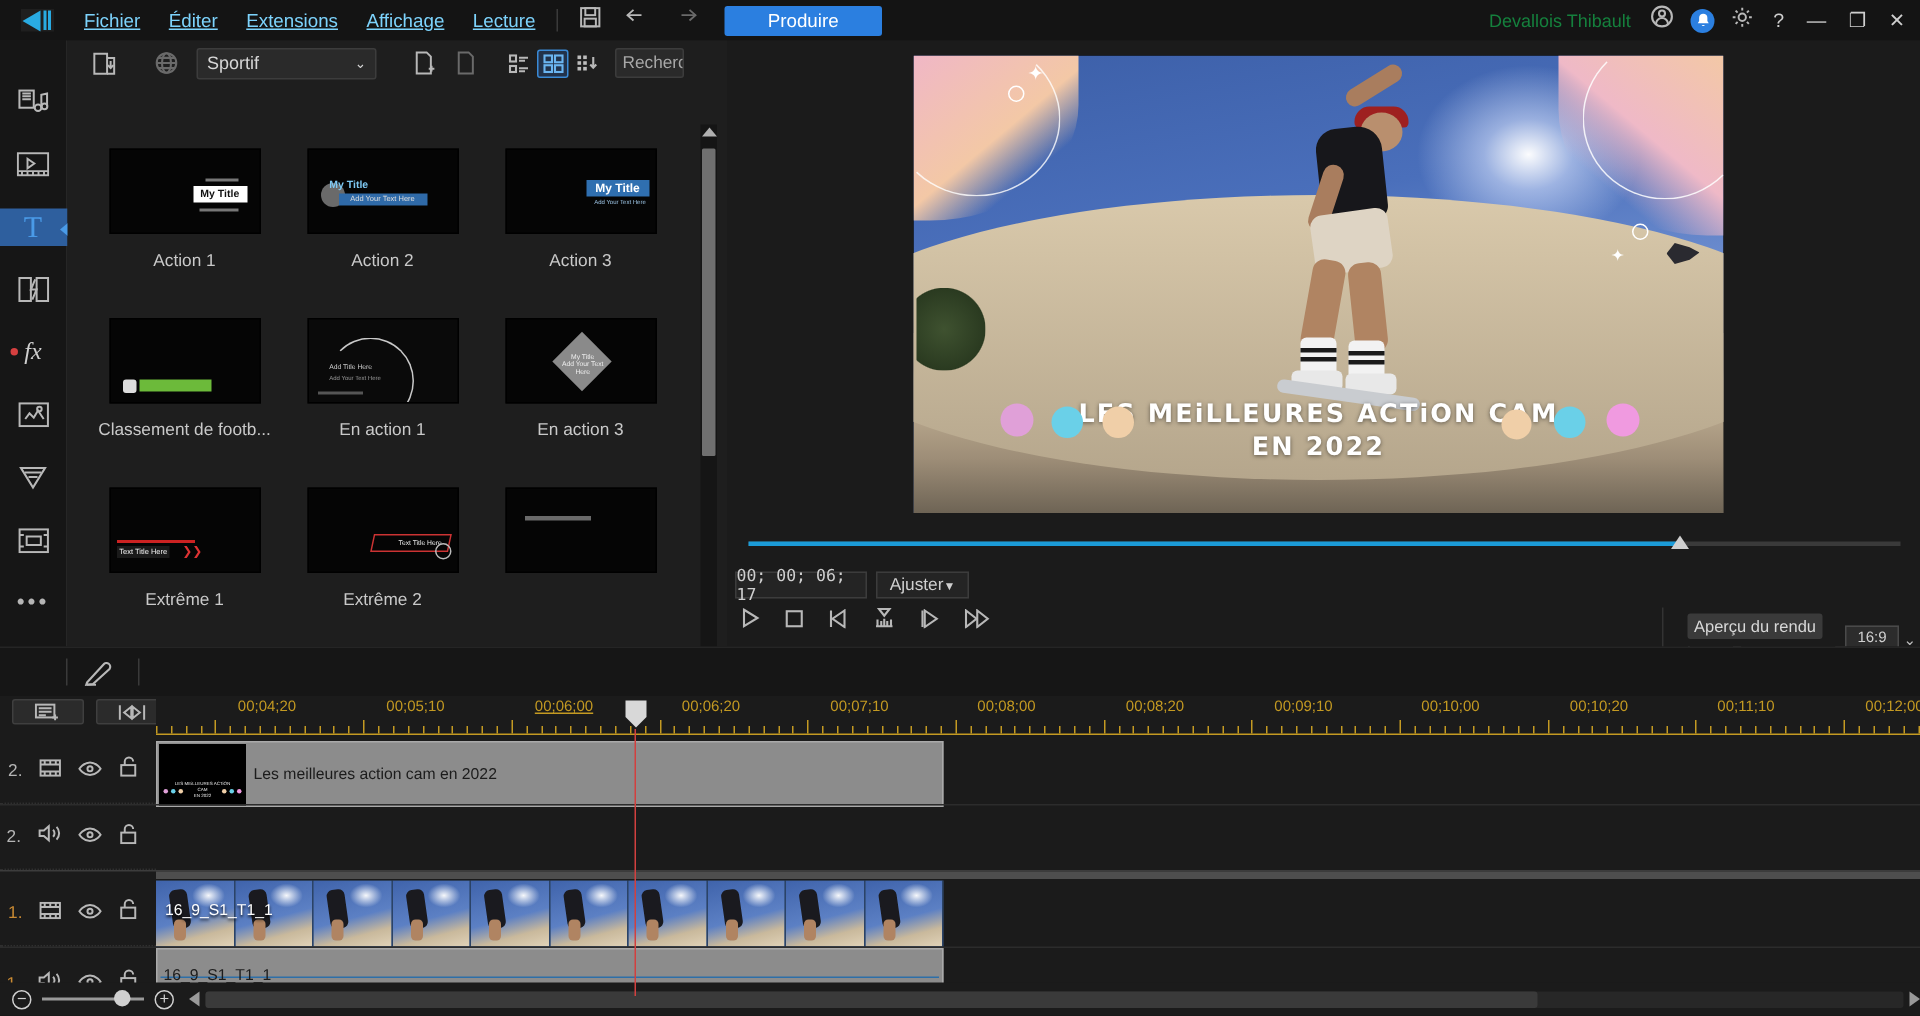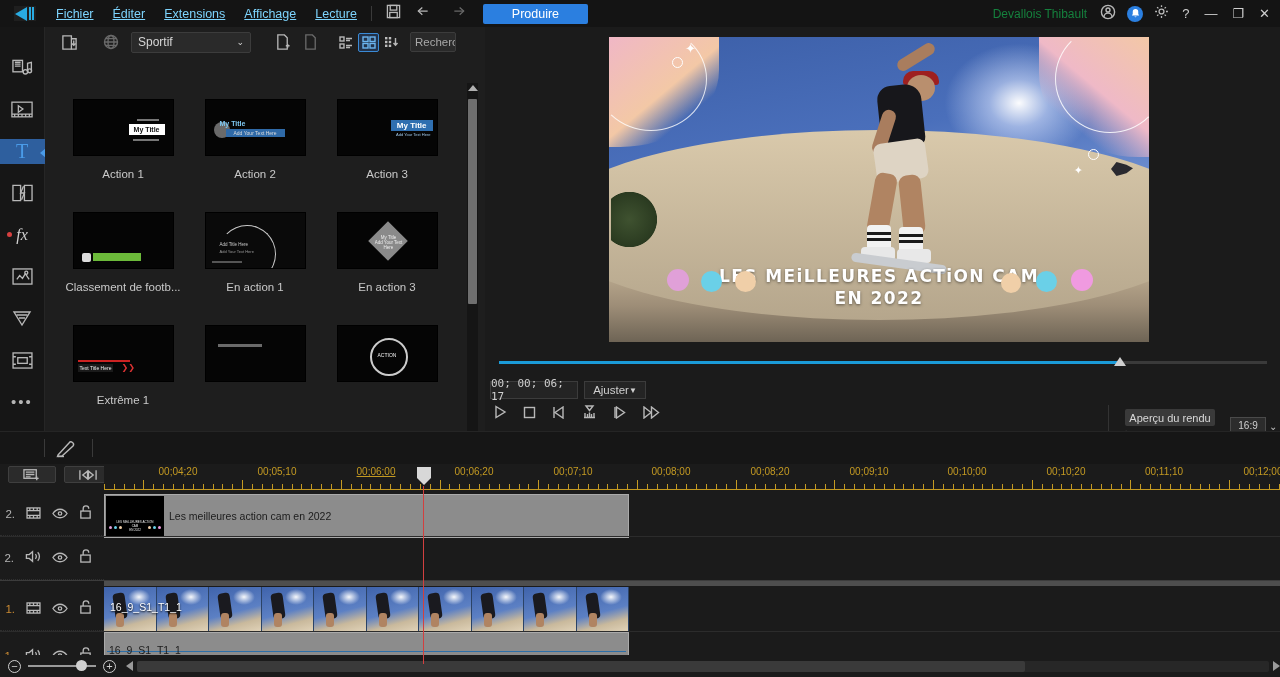--- a/index.html
+++ b/index.html
@@ -488,20 +488,28 @@
 
         <div class="cell">
           <div class="thumb">
             <div style="position:absolute;left:4px;top:34px;width:52px;height:1.5px;background:#c22;"></div>
             <div style="position:absolute;left:4px;top:38px;background:#1a1a1a;color:#eee;font-size:5px;padding:1px 2px;">Text Title Here</div>
             <div style="position:absolute;left:48px;top:37px;color:#d33;font-size:8px;">❯❯</div>
           </div>
           <div class="cell-label">Extrême 1</div>
         </div>
 
+        <div class="cell">
+          <div class="thumb">
+            <div style="position:absolute;right:5px;top:30px;width:52px;height:12px;border:1px solid #c33;transform:skewX(-12deg);"></div>
+            <div style="position:absolute;right:10px;top:33px;color:#eee;font-size:4.5px;">Text Title Here</div>
+            <div style="position:absolute;right:4px;top:36px;width:11px;height:11px;border-radius:50%;border:1px solid #bbb;"></div>
+          </div>
+          <div class="cell-label">Extrême 2</div>
+        </div>
 
         <div class="cell">
           <div class="thumb">
             <div style="position:absolute;left:12px;top:18px;width:44px;height:3px;background:#6a6a6a;"></div>
           </div>
           <div class="cell-label"></div>
         </div>
 
         <div class="cell">
           <div class="thumb">

